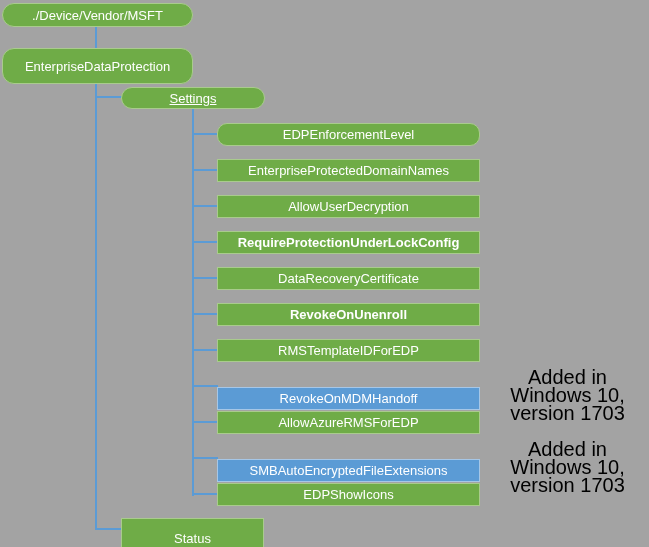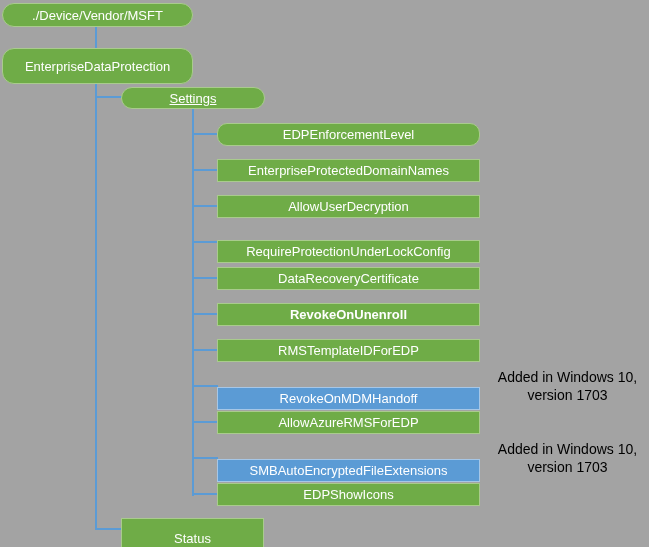--- a/index.html
+++ b/index.html
@@ -39,34 +39,34 @@
   }
   .pill { border-radius: 12px; }
   .root     { left: 2px;   top: 3px;   width: 191px; height: 24px; }
   .csp      { left: 2px;   top: 48px;  width: 191px; height: 36px; }
   .settings { left: 121px; top: 87px;  width: 144px; height: 22px; border-radius: 11px; text-decoration: underline; }
   .status   { left: 121px; top: 518px; width: 143px; height: 40px; }
   .child    { left: 217px; width: 263px; height: 23px; }
   .c0  { top: 123px; border-radius: 10px; }
   .c1  { top: 159px; }
   .c2  { top: 195px; }
-  .c3  { top: 240px; }
+  .c3  { top: 231px; font-weight: bold; }
   .c4  { top: 267px; }
   .c5  { top: 303px; font-weight: bold; }
   .c6  { top: 339px; }
   .c7  { top: 375px; }
   .c8  { top: 411px; }
   .c9  { top: 447px; }
   .c10 { top: 483px; }
   .annotation {
     position: absolute;
     left: 487px;
     width: 161px;
     color: var(--annotation-text, #000000);
-    font-size: 14px;
+    font-size: 20px;
     line-height: 18px;
     text-align: center;
   }
   .a0 { top: 368px; }
   .a1 { top: 440px; }
 </style>
 </head>
 <body>
 
 <div class="canvas">

